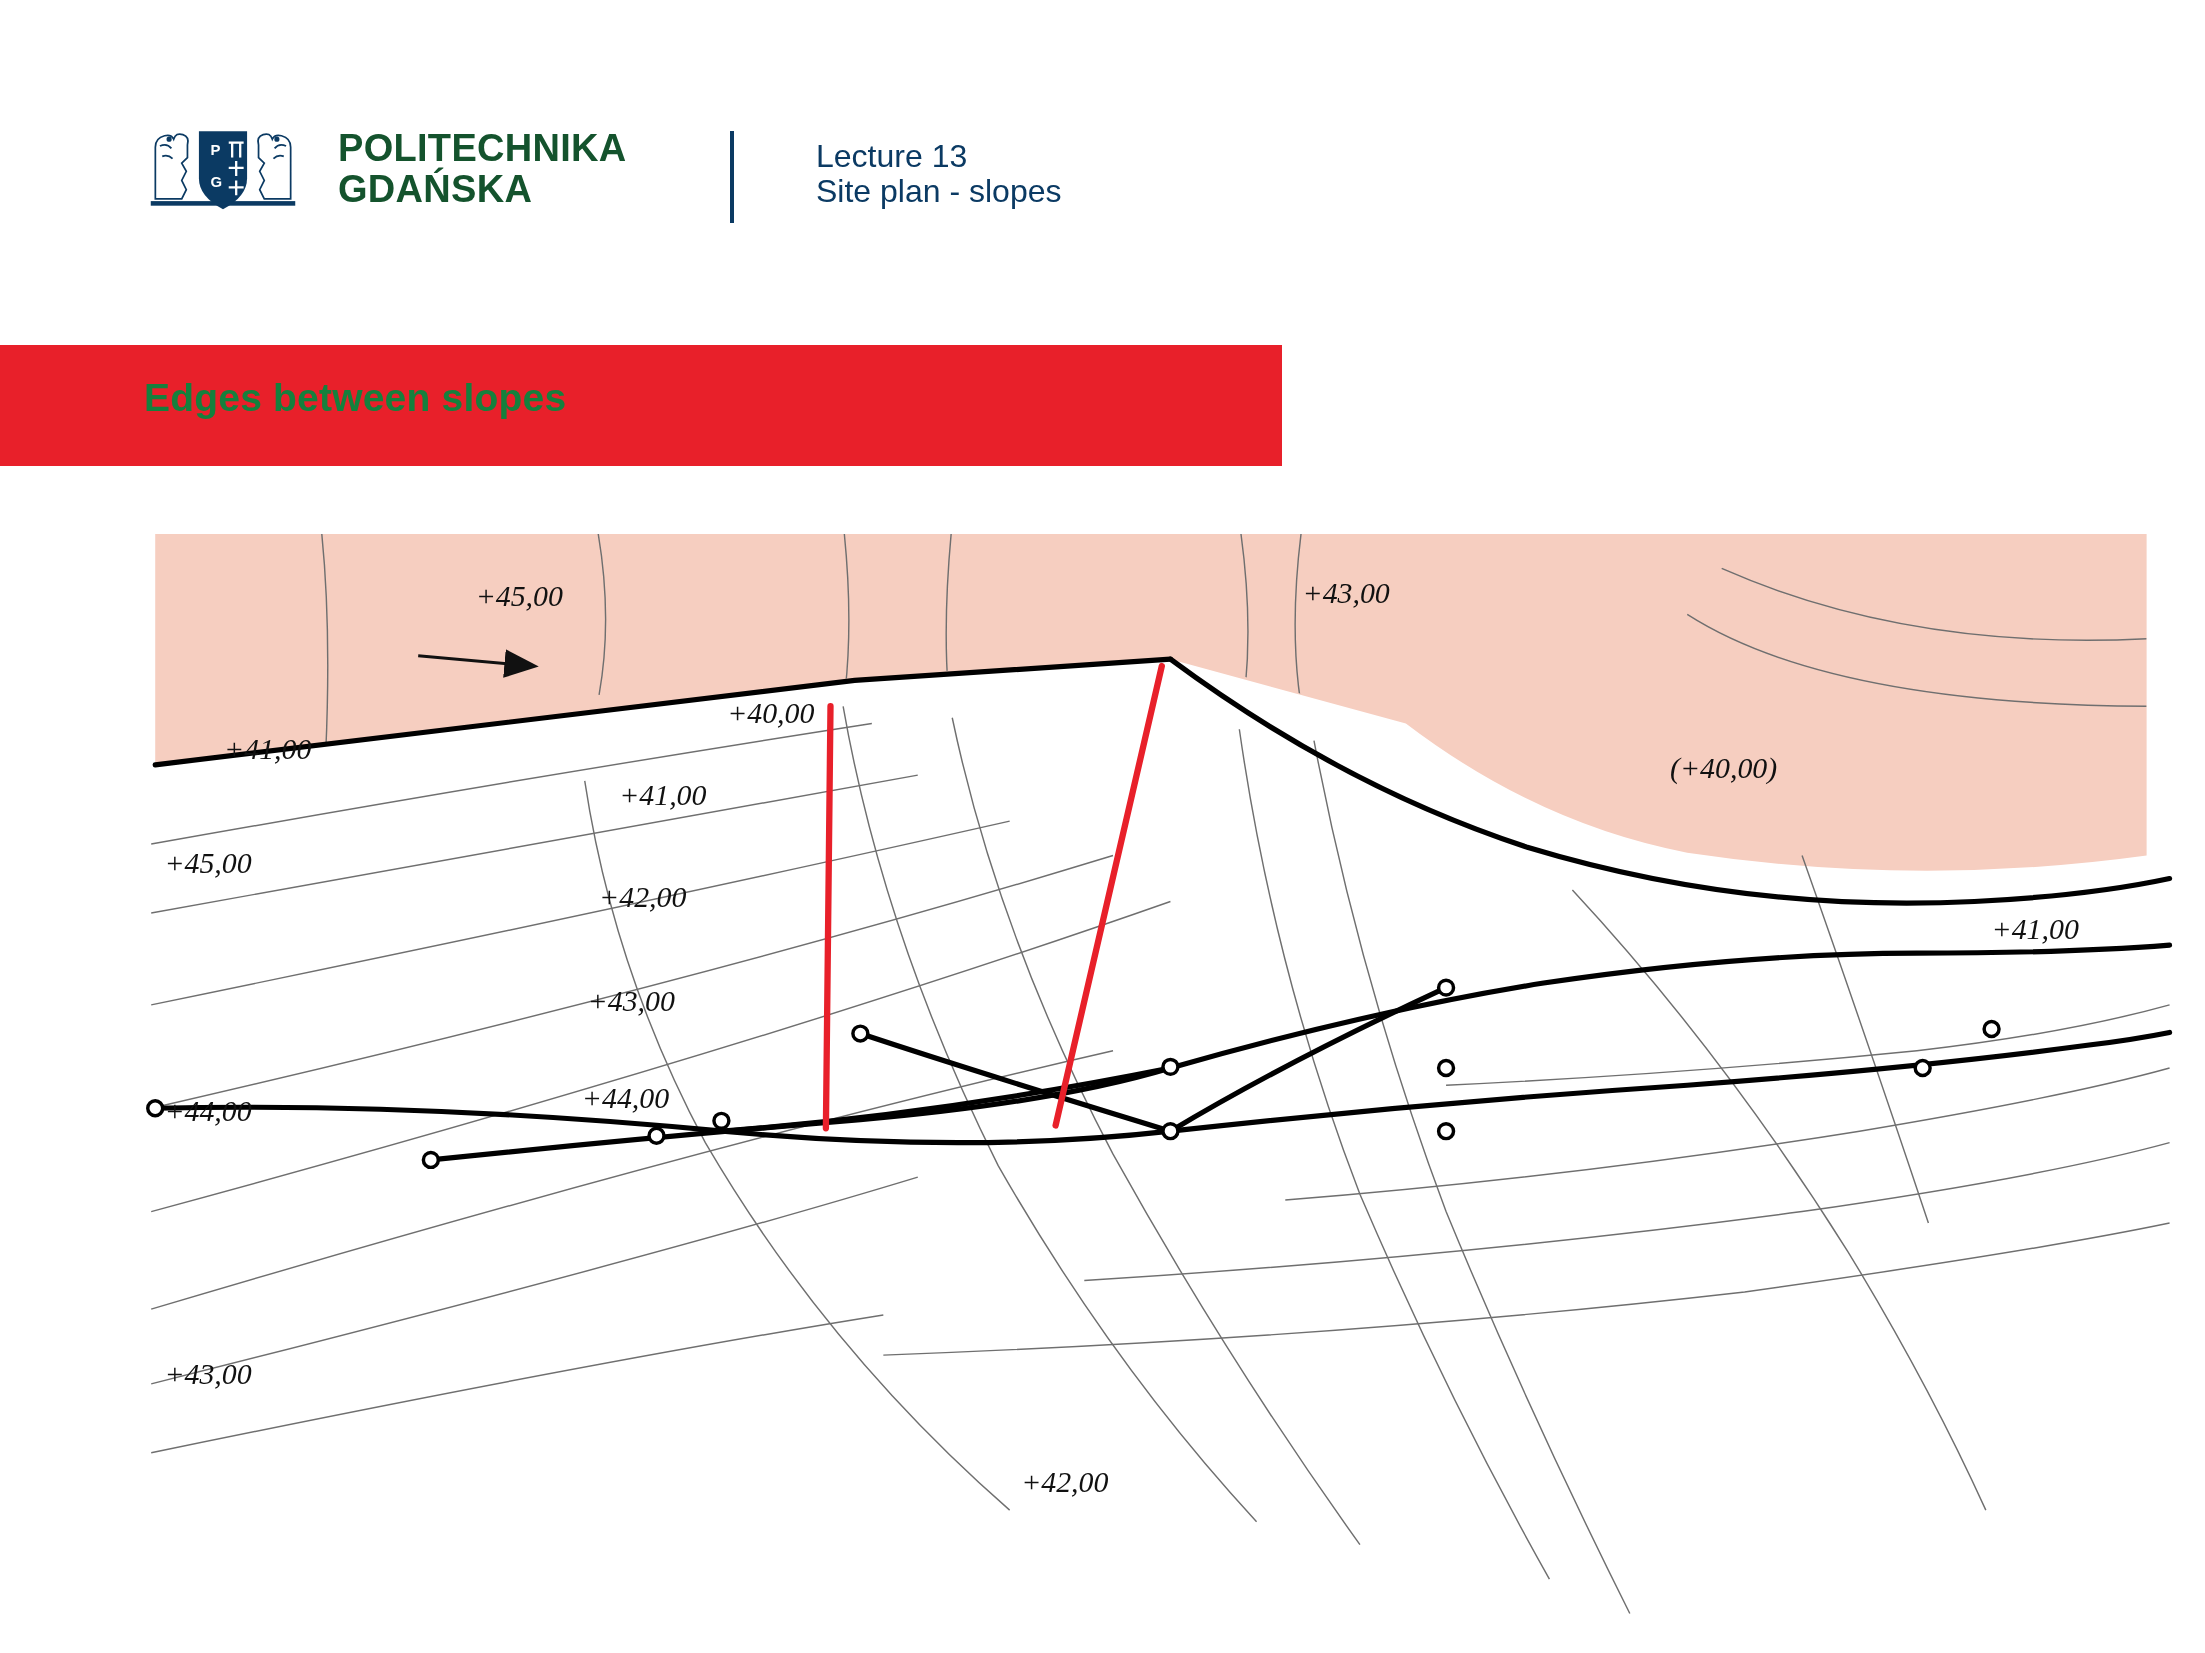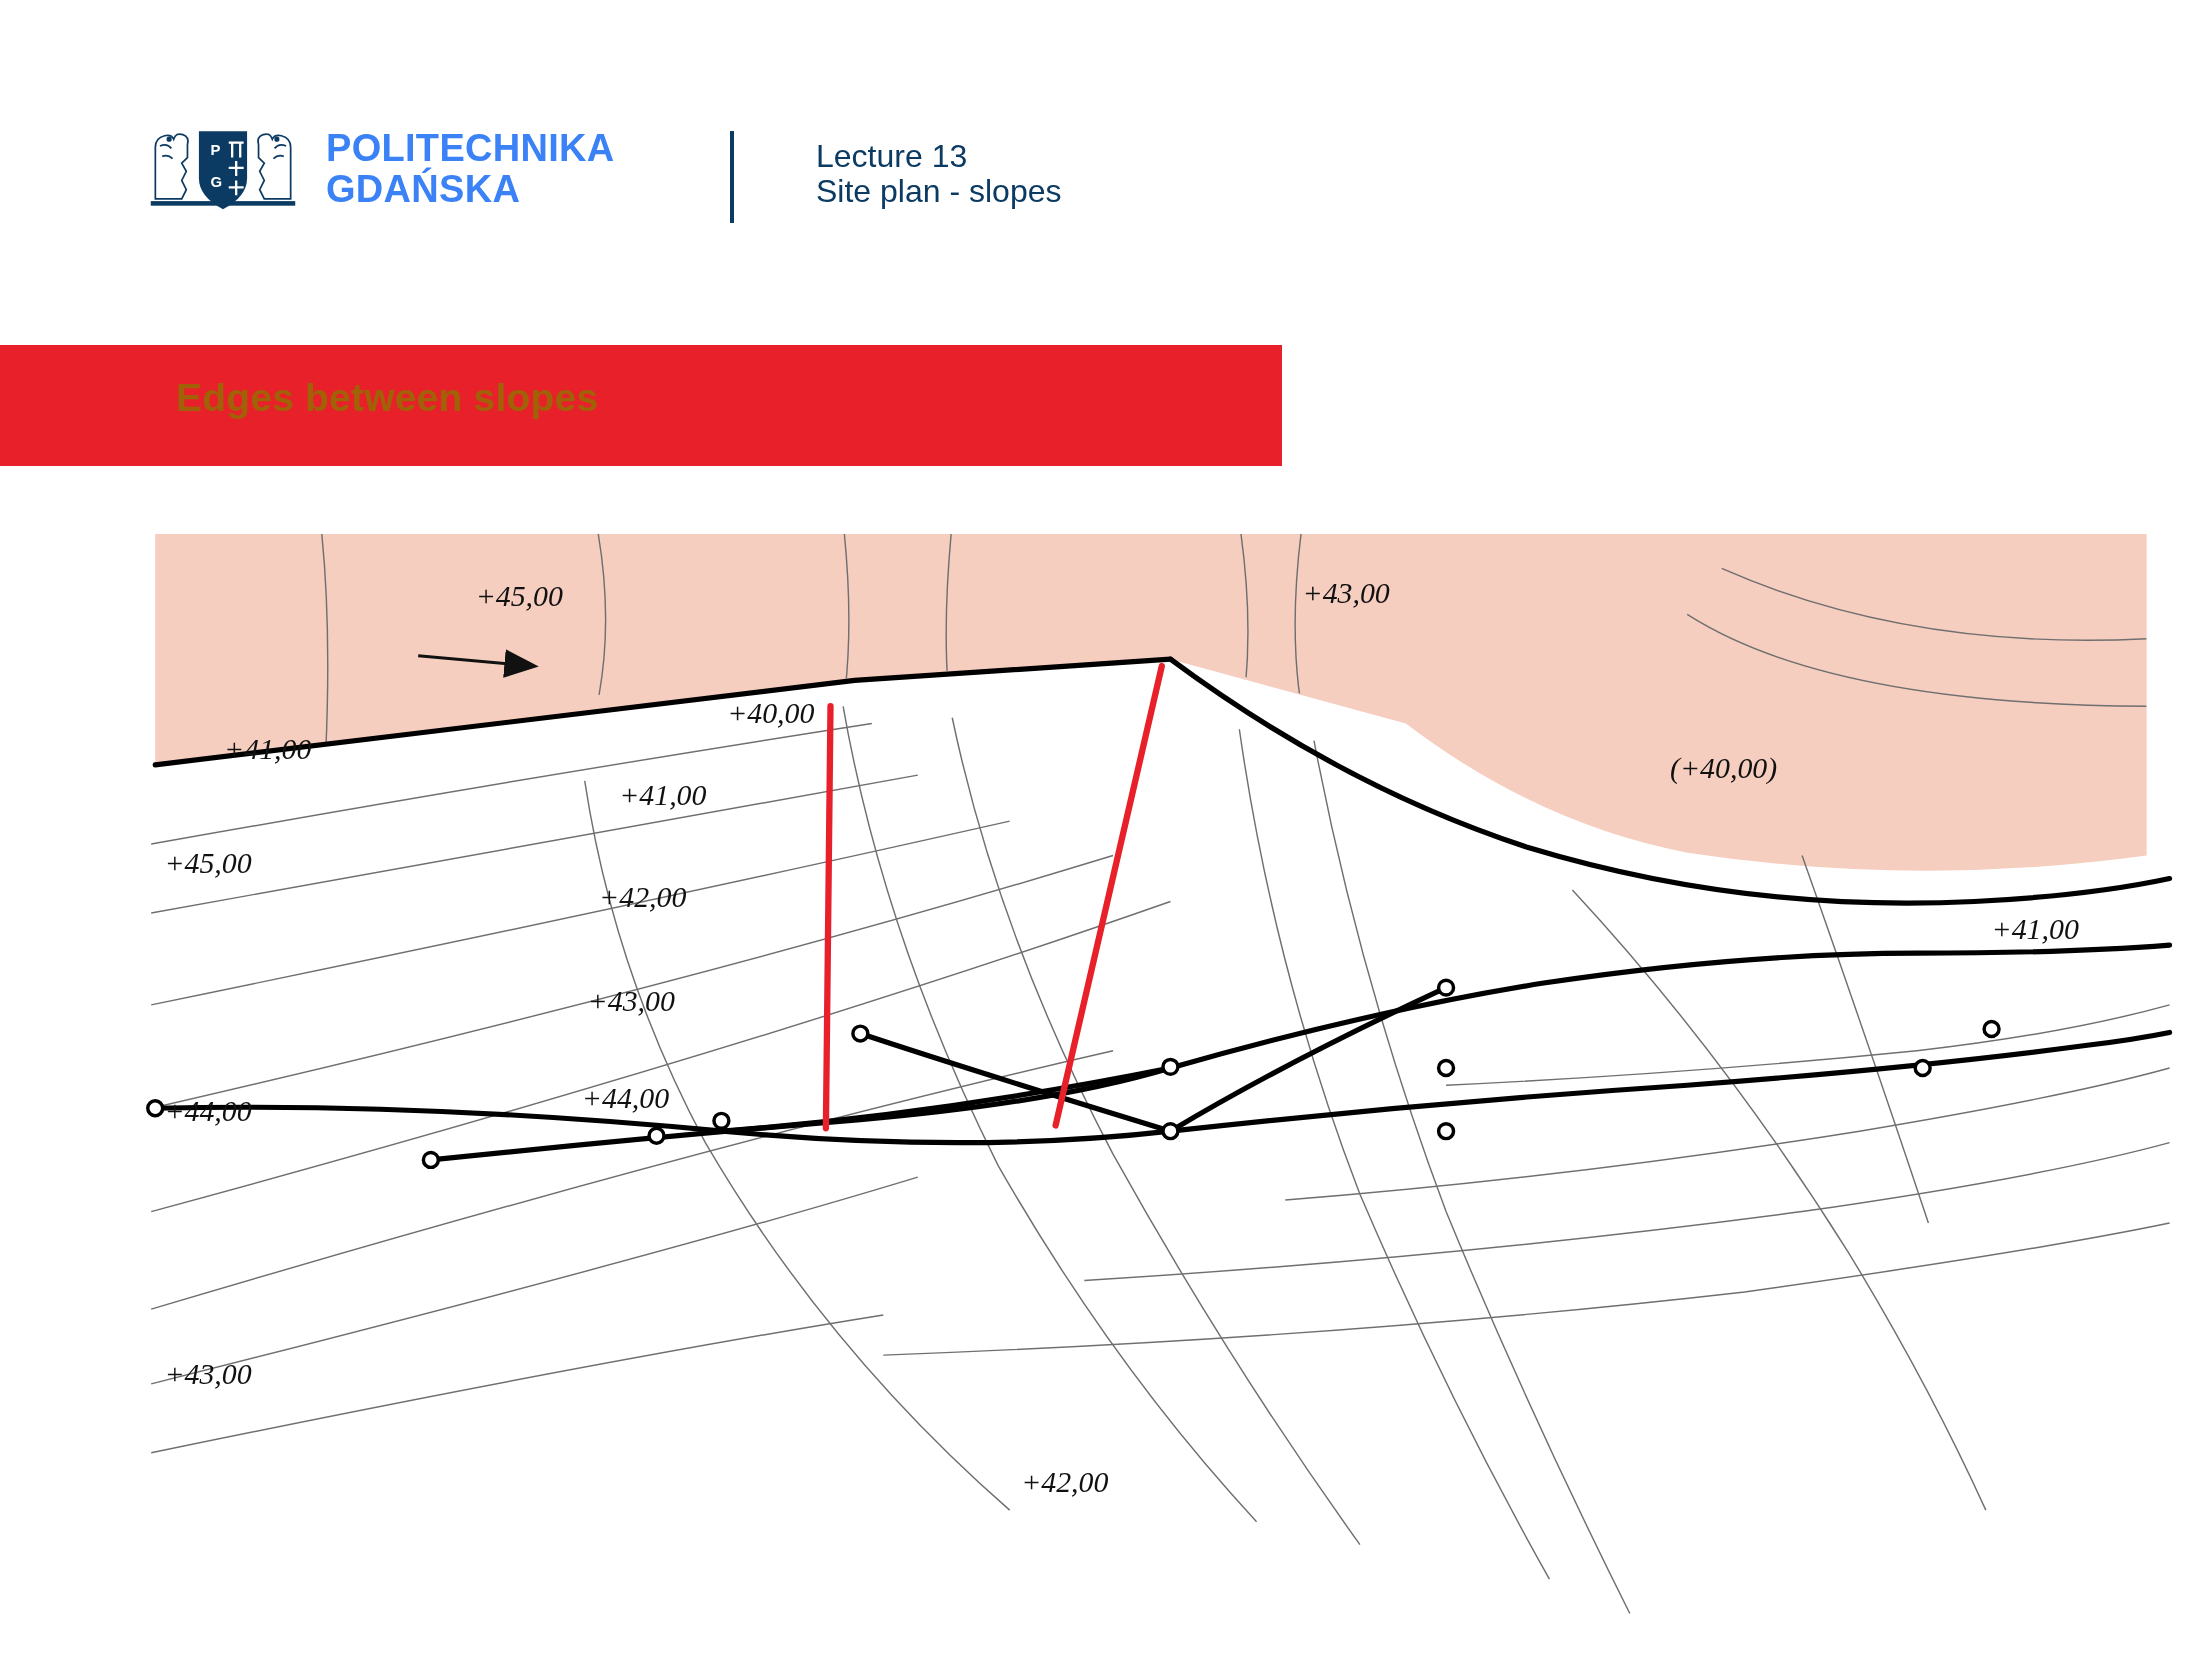--- a/index.html
+++ b/index.html
@@ -28,22 +28,22 @@
     top: 123px;
     display: flex;
     align-items: center;
   }
   #crest {
     width: 172px;
     height: 92px;
     position: relative;
   }
   #logo-text {
-    margin-left: 17px;
-    color: #3b82f6;
+    margin-left: 29px;
+    color: #14532d;
     font-weight: bold;
     font-size: 38px;
     line-height: 1.08;
     letter-spacing: 0.3px;
   }
   #divider-rule {
     position: absolute;
     left: 730px;
     top: 131px;
     width: 4px;
@@ -72,25 +72,24 @@
     left: 0;
     top: 345px;
     width: 1282px;
     height: 121px;
     background: #e8202a;
   }
   #banner-title {
     position: absolute;
     left: 144px;
     top: 376px;
-    color: #a16207;
+    color: #15803d;
     font-size: 39px;
     font-weight: bold;
     letter-spacing: 0.2px;
-    margin-left: 32px;
   }
 
   
   #drawing-wrap {
     position: absolute;
     left: 0;
     top: 534px;
     width: 2073px;
     height: 1091px;
     margin-left: 22px;

